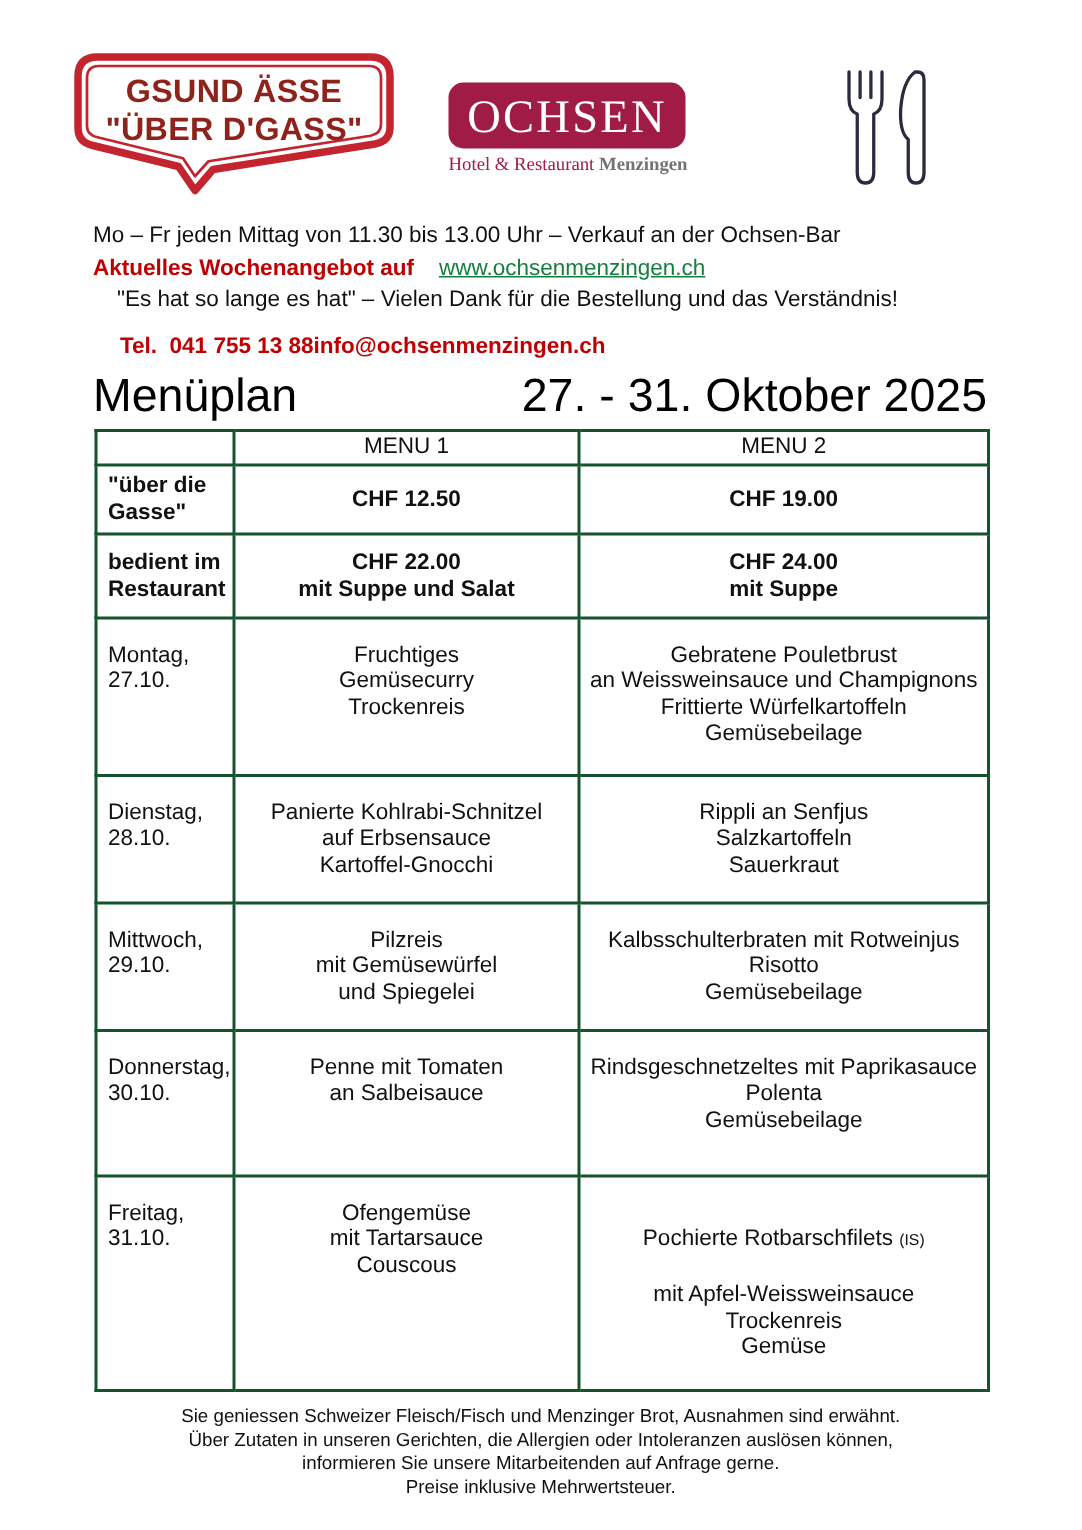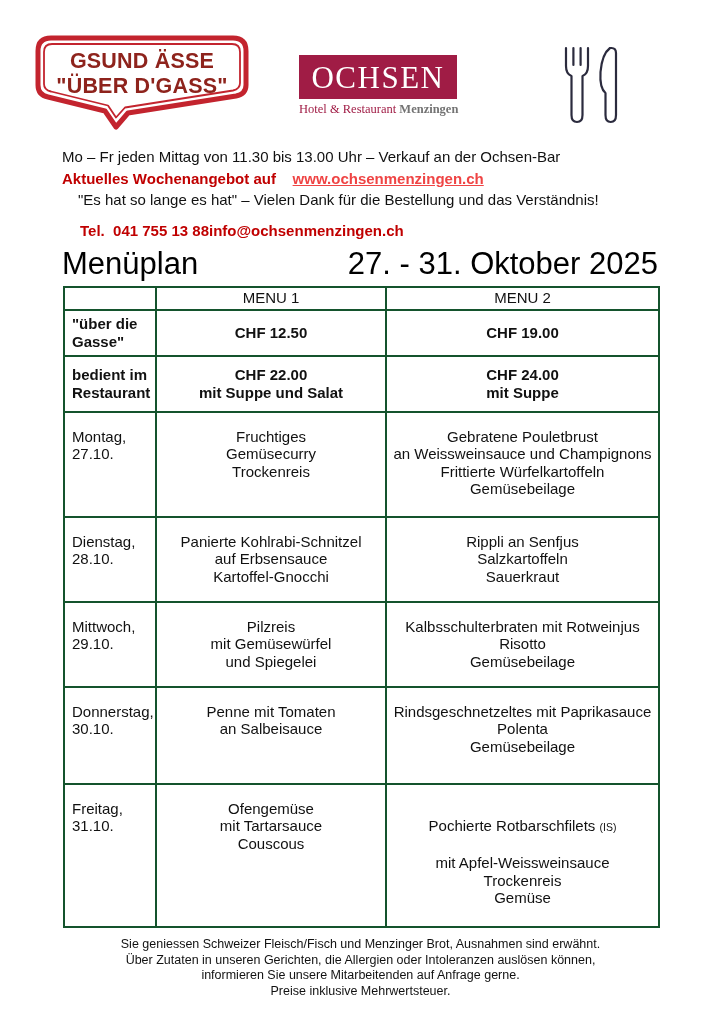--- a/index.html
+++ b/index.html
@@ -10,50 +10,50 @@
     margin: 0 auto;
     font-family: "Liberation Sans", sans-serif;
     color: #111;
     position: relative;
     overflow: hidden;
     padding-top: 33px;
   }
 
   
   .header { position: relative; height: 102px; }
-  .badge { position: absolute; left: 31px; top: 0; width: 222px; height: 99px; }
+  .badge { position: absolute; left: 45px; top: 0; width: 222px; height: 99px; }
   .badge svg { position: absolute; left: 0; top: 0; }
   .badge-text {
     position: absolute; left: 0; top: 12px; width: 222px; height: 58px;
     display: flex; flex-direction: column; align-items: center; justify-content: center;
     font-weight: bold; font-size: 21.5px; line-height: 25px;
     color: #8e231c; letter-spacing: 0.2px; white-space: nowrap;
   }
   .logo { position: absolute; left: 299px; top: 22px; width: 158px; text-align: center; }
   .logo-box {
     width: 158px; height: 44px; background: #a01c45;
-    display: flex; align-items: center; justify-content: center;
+    display: flex; align-items: center; justify-content: center; border-radius: 10px;
   }
   .logo-name {
     font-family: "Liberation Serif", serif; color: #ffffff;
     font-size: 31px; letter-spacing: 1.5px; line-height: 1;
   }
   .logo-tagline {
     margin-top: 3px; font-family: "Liberation Serif", serif;
     font-size: 12.5px; white-space: nowrap;
   }
   .logo-tagline .t1 { color: #a01c45; }
   .logo-tagline .t2 { color: #737373; font-weight: bold; }
   .utensils { position: absolute; left: 554px; top: 12px; }
 
   
   .intro { margin: 11px 63px 0 38px; font-size: 15px; line-height: 21.5px; }
   .ind1 { padding-left: 24px; }
   .red-b { color: #c00000; font-weight: bold; }
-  .link { color: #ef4444; font-weight: bold; text-decoration: underline; }
+  .link { color: #15803d; font-weight: normal; text-decoration: underline; }
   .arrow { color: #c00000; font-weight: bold; margin-right: 7px; }
   .quote-line { padding-left: 40px; }
   .contact {
     margin: 11px 26px 0 62px;
     display: flex; 
     font-size: 15px; font-weight: bold; color: #c00000;
   }
   .contact .phone { padding-left: 18px; white-space: pre; }
 
   

